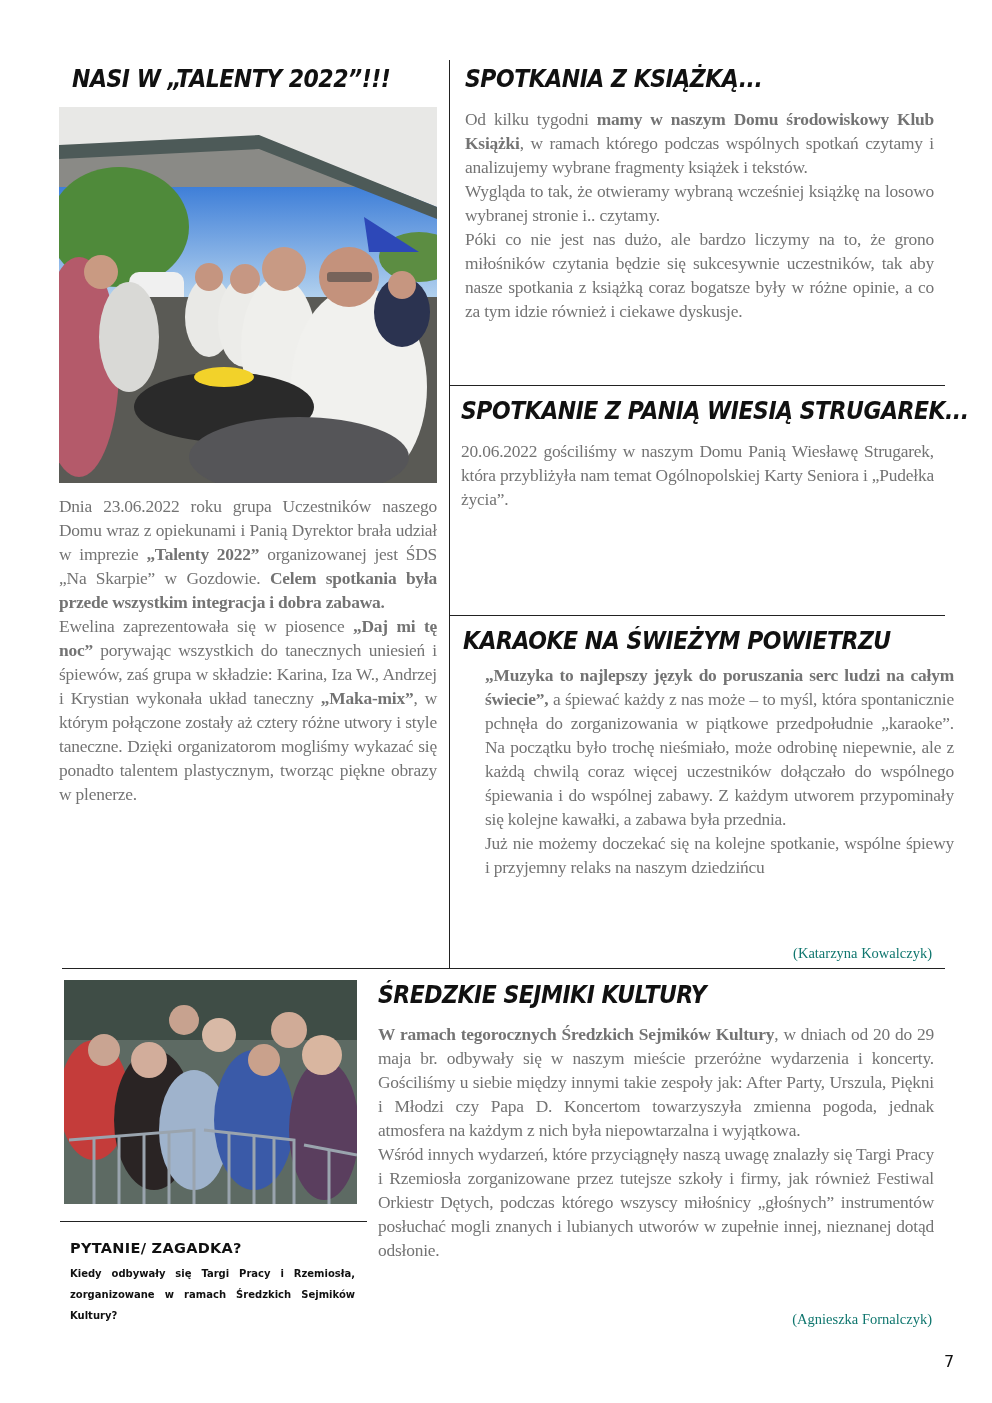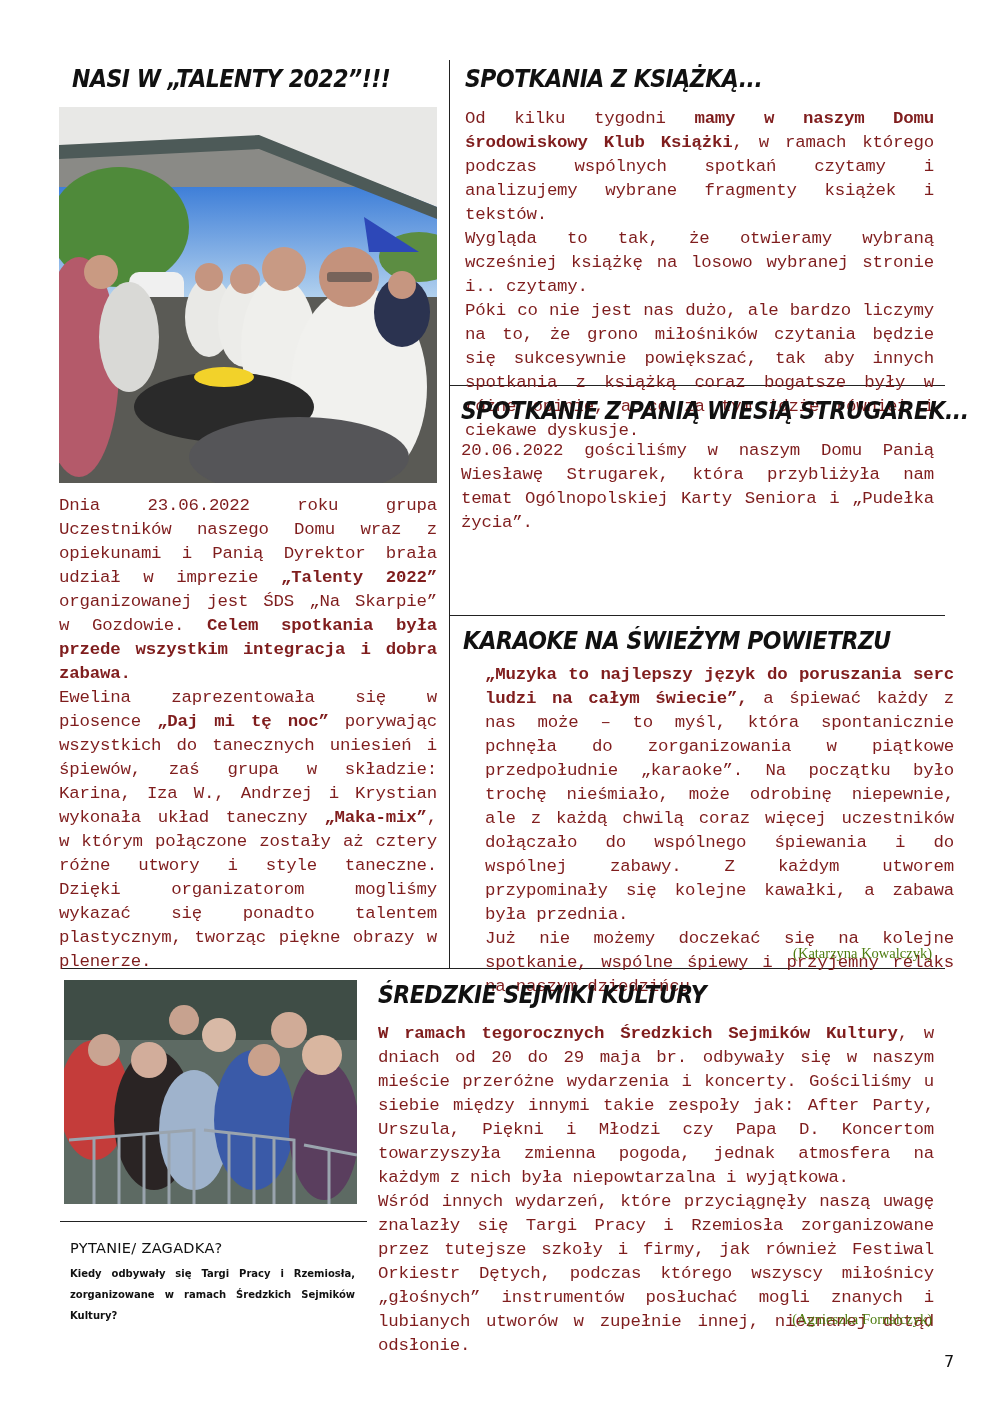--- a/index.html
+++ b/index.html
@@ -4,28 +4,28 @@
 <style>
   html, body { margin:0; padding:0; background:#ffffff; }
   body { width:992px; height:1403px; position:relative; overflow:hidden;
          font-family:"DejaVu Sans", sans-serif; color:#111; }
   .page { position:absolute; left:0; top:0; width:992px; height:1403px; }
   .heading { position:absolute; font-family:"DejaVu Sans", sans-serif; font-weight:bold;
              font-style:italic; text-transform:uppercase; letter-spacing:-0.5px;
              font-size:22px; color:#111; transform:scaleY(1.15); transform-origin:left top;
              white-space:nowrap; }
   .body-text { position:absolute; font-size:17.4px; line-height:24px; text-align:justify;
-               font-family:Liberation Mono, monospace; color:#7f1d1d; letter-spacing:-0.2px; }
+               font-family:Liberation Serif, serif; color:#737373; letter-spacing:-0.2px; }
   .body-text p { margin:0; }
   .body-text b { font-weight:bold; }
   .vline { position:absolute; background:#222; width:1px; }
   .hline { position:absolute; background:#222; height:1px; }
-  .author { position:absolute; font-family:"Liberation Serif", serif; font-size:14.5px; color:#4d7c0f; }
+  .author { position:absolute; font-family:"Liberation Serif", serif; font-size:14.5px; color:#0f766e; }
   .photo { position:absolute; overflow:hidden; }
-  .quiz-title { position:absolute; font-family:"DejaVu Sans", sans-serif; font-weight:normal;
+  .quiz-title { position:absolute; font-family:"DejaVu Sans", sans-serif; font-weight:bold;
                 font-size:14.5px; letter-spacing:0.3px; }
   .quiz-text { position:absolute; font-family:"DejaVu Sans", sans-serif; font-weight:bold;
                font-size:10px; line-height:21px; text-align:justify; }
   .pagenum { position:absolute; font-size:16px; }
 </style>
 </head>
 <body>
 
 <div class="page">
 
@@ -84,21 +84,21 @@
     </div>
   </section>
 
   <section>
     <div class="heading" style="left:465px; top:64px;">Spotkania z książką...</div>
     <div class="body-text" style="left:465px; top:107px; width:469px;">
       <p>
         <span>Od kilku tygodni </span><b>mamy w naszym Domu środowiskowy Klub Książki</b><span>, w ramach którego podczas wspólnych spotkań czytamy i analizujemy wybrane fragmenty książek i tekstów.</span>
       </p>
       <p><span>Wygląda to tak, że otwieramy wybraną wcześniej książkę na losowo wybranej stronie i.. czytamy.</span></p>
-      <p><span>Póki co nie jest nas dużo, ale bardzo liczymy na to, że grono miłośników czytania będzie się sukcesywnie powiększać, tak aby  innych spotkania z książką coraz bogatsze były w różne opinie, a co za tym idzie również i ciekawe dyskusje.</span></p>
+      <p><span>Póki co nie jest nas dużo, ale bardzo liczymy na to, że grono miłośników czytania będzie się sukcesywnie uczestników, tak aby  nasze spotkania z książką coraz bogatsze były w różne opinie, a co za tym idzie również i ciekawe dyskusje.</span></p>
     </div>
   </section>
 
   <section>
     <div class="heading" style="left:461px; top:396px;">Spotkanie z Panią Wiesią Strugarek...</div>
     <div class="body-text" style="left:461px; top:439px; width:473px;">
       <p><span>20.06.2022 gościliśmy w naszym Domu Panią Wiesławę Strugarek, która przybliżyła nam temat Ogólnopolskiej Karty Seniora i „Pudełka życia”.</span></p>
     </div>
   </section>
 

